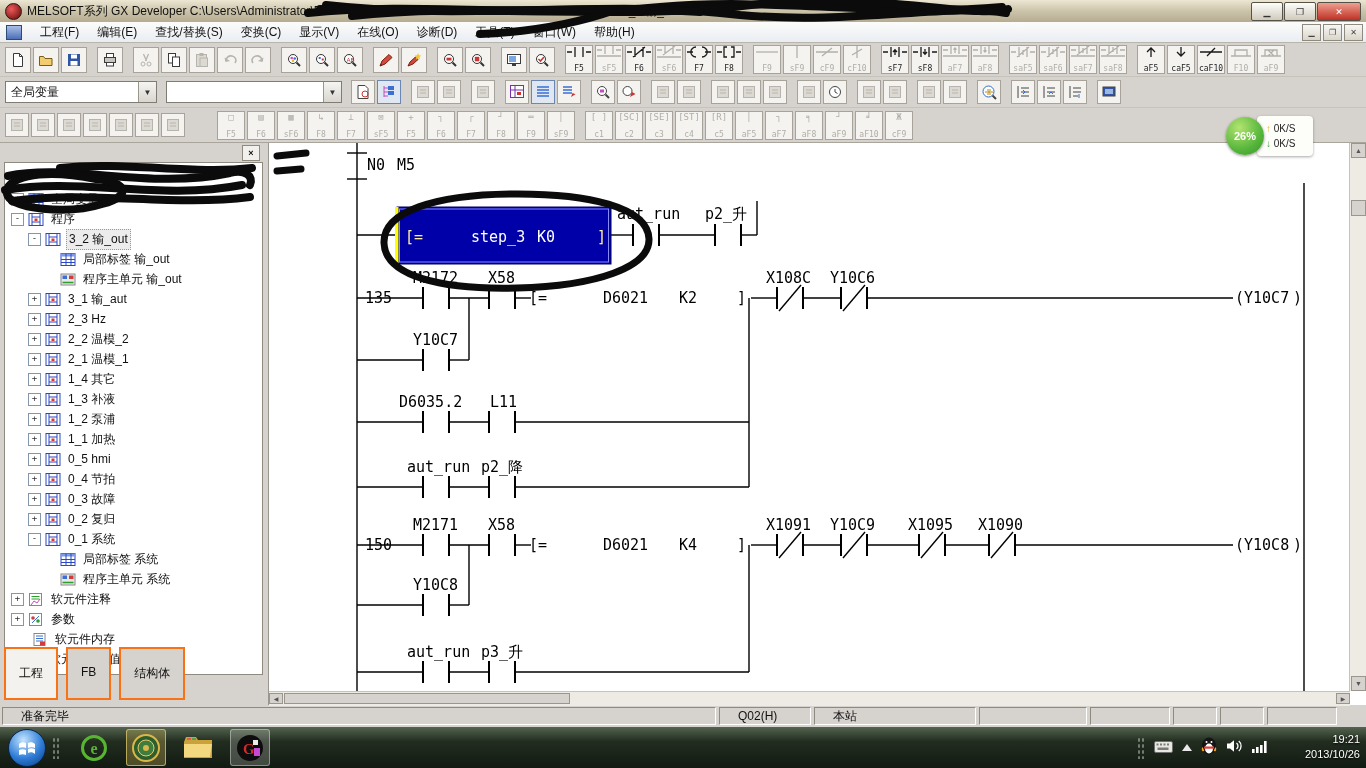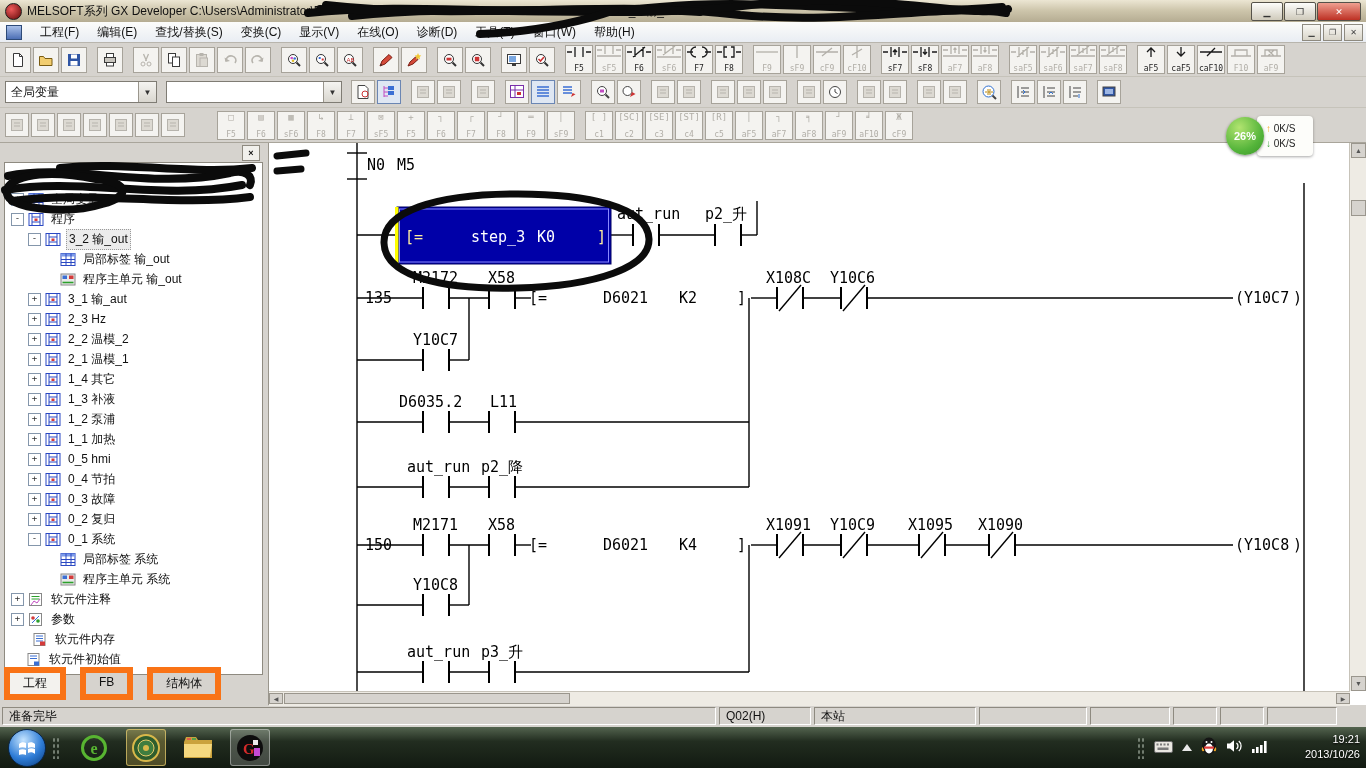--- a/index.html
+++ b/index.html
@@ -56,39 +56,39 @@
   .treebox{position:absolute;left:4px;top:19px;width:259px;height:513px;background:#fff;
     border:1px solid #8e8a80;overflow:hidden;font-size:12px;padding-top:26px;box-sizing:border-box}
   .tree-row{height:20px;display:flex;align-items:center;white-space:nowrap}
   .tree-row.sel .tlabel{background:#ececec;border:1px dotted #9a9a9a}
   .texp{width:11px;height:11px;border:1px solid #8496ab;background:#fff;font-size:9px;line-height:9px;
     text-align:center;margin-right:4px;flex:0 0 auto;color:#333;font-family:"DejaVu Sans Mono",monospace}
   .tspc{width:15px;flex:0 0 auto}
   .ticon{width:17px;height:15px;margin-right:4px;flex:0 0 auto}
   .tlabel{padding:1px 2px}
   .tabs{position:absolute;left:4px;bottom:5px;display:flex}
-  .tab{border:6px solid #f97316;background:#d6d3ce;padding:2px 13px;font-size:12px;margin-right:14px}
+  .tab{border:2px solid #f97316;background:#d6d3ce;padding:16px 13px;font-size:12px;margin-right:8px}
   .tab.active{background:#f3f2ee}
   
   .ladder{position:absolute;left:268px;top:143px;width:1098px;height:562px;background:#fff;
     border-left:1px solid #9a968d;z-index:1}
   .lsvg{position:absolute;left:0;top:0}
   .vscroll{position:absolute;right:0;top:0;width:17px;height:548px;background:#eeebe4;border-left:1px solid #c7c3b9}
   .sarrow{position:absolute;left:1px;width:15px;height:15px;background:#d6d3ce;border:1px solid #9a968d;
     font-size:7px;display:flex;align-items:center;justify-content:center;color:#555;box-sizing:border-box}
   .vthumb{position:absolute;left:1px;top:57px;width:15px;height:16px;background:#d6d3ce;border:1px solid #9a968d;box-sizing:border-box}
   .hscroll{position:absolute;left:0;top:548px;height:14px;width:1081px;background:#eeebe4;border-top:1px solid #c7c3b9}
   .hthumb{position:absolute;left:15px;top:1px;width:286px;height:11px;background:#d6d3ce;border:1px solid #9a968d;box-sizing:border-box}
   .hsarrow{position:absolute;top:1px;width:14px;height:11px;background:#d6d3ce;border:1px solid #9a968d;
     font-size:6px;display:flex;align-items:center;justify-content:center;color:#555;box-sizing:border-box}
   
   .statusbar{position:absolute;left:0;top:705px;width:1366px;height:22px;background:#d6d3ce;
     display:flex;align-items:center;font-size:12px;padding:0 2px;box-sizing:border-box}
   .sfield{height:18px;border:1px solid;border-color:#8e8a80 #ffffff #ffffff #8e8a80;margin-right:3px;
-    display:flex;align-items:center;padding:0 6px;box-sizing:border-box;white-space:nowrap;overflow:hidden}
+    display:flex;align-items:center;padding:0 18px;box-sizing:border-box;white-space:nowrap;overflow:hidden}
   
   .taskbar{position:absolute;left:0;top:727px;width:1366px;height:41px;z-index:6;
     background:linear-gradient(#54644f,#222d20 35%,#121a11);display:flex;align-items:center}
   .orb{width:36px;height:36px;border-radius:50%;margin:0 6px 0 8px;flex:0 0 auto;
     background:radial-gradient(circle at 40% 28%,#c4e4ff,#2e7cd6 55%,#0a3a78);border:1px solid #09264a;
     display:flex;align-items:center;justify-content:center}
   .dots{width:8px;height:22px;margin-right:14px;flex:0 0 auto;opacity:.6;
     background-image:radial-gradient(#aab6a8 1px,transparent 1.4px);background-size:4px 6px}
   .tbicon{width:40px;height:37px;margin-right:12px;display:flex;align-items:center;justify-content:center;
     border-radius:3px;flex:0 0 auto}

